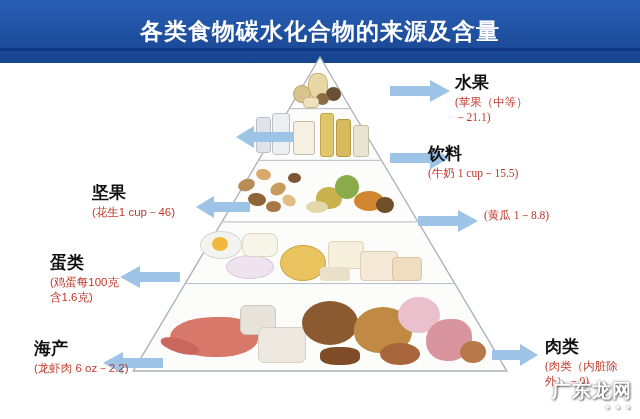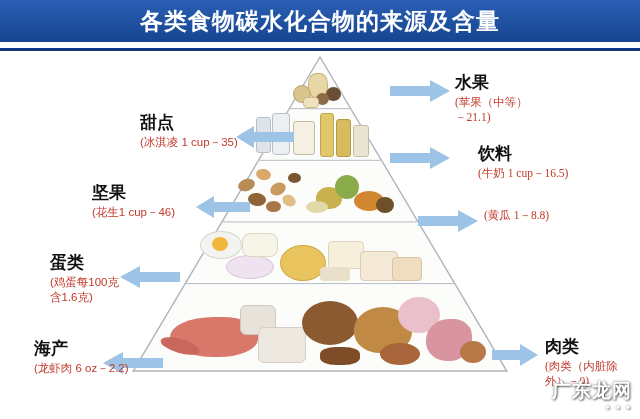--- a/index.html
+++ b/index.html
@@ -20,21 +20,21 @@
     height: 419px;
     background: #ffffff;
   }
 
   
   .title-bar {
     position: absolute;
     left: 0;
     top: 0;
     width: 640px;
-    height: 42px;
+    height: 63px;
     background: #1a4fa0;
     background: linear-gradient(180deg, #2a5fb5 0%, #16448f 100%);
     display: flex;
     align-items: center;
     justify-content: center;
     overflow: hidden;
   }
   .title-bar .title-text {
     color: #ffffff;
     font-size: 23px;
@@ -247,39 +247,35 @@
         <polygon points="60,6 20,6 20,0 0,11 20,22 20,16 60,16" fill="#9dc3e6"></polygon>
       </svg>
   </div>
 
   <div class="label right" style="left:455px; top:72px;">
     <span class="head">水果</span>
     <span class="sub">(苹果（中等）</span>
     <span class="sub" style="margin-top:0;">－21.1)</span>
   </div>
 
-  <div class="label right" style="left:478px; top:143px;">
+  <div class="label right" style="left:428px; top:143px;">
     <span class="head">饮料</span>
-    <span class="sub">(牛奶 1 cup－16.5)</span>
+    <span class="sub">(牛奶 1 cup－15.5)</span>
   </div>
 
   <div class="label right" style="left:484px; top:206px;">
     <span class="sub">(黄瓜 1－8.8)</span>
   </div>
 
   <div class="label right" style="left:545px; top:336px;">
     <span class="head">肉类</span>
     <span class="sub">(肉类（内脏除</span>
     <span class="sub" style="margin-top:0;">外）－0)</span>
   </div>
 
-  <div class="label left" style="left:140px; top:112px;">
-    <span class="head">甜点</span>
-    <span class="sub">(冰淇凌 1 cup－35)</span>
-  </div>
 
   <div class="label left" style="left:92px; top:182px;">
     <span class="head">坚果</span>
     <span class="sub">(花生1 cup－46)</span>
   </div>
 
   <div class="label left" style="left:50px; top:252px;">
     <span class="head">蛋类</span>
     <span class="sub">(鸡蛋每100克</span>
     <span class="sub" style="margin-top:0;">含1.6克)</span>

